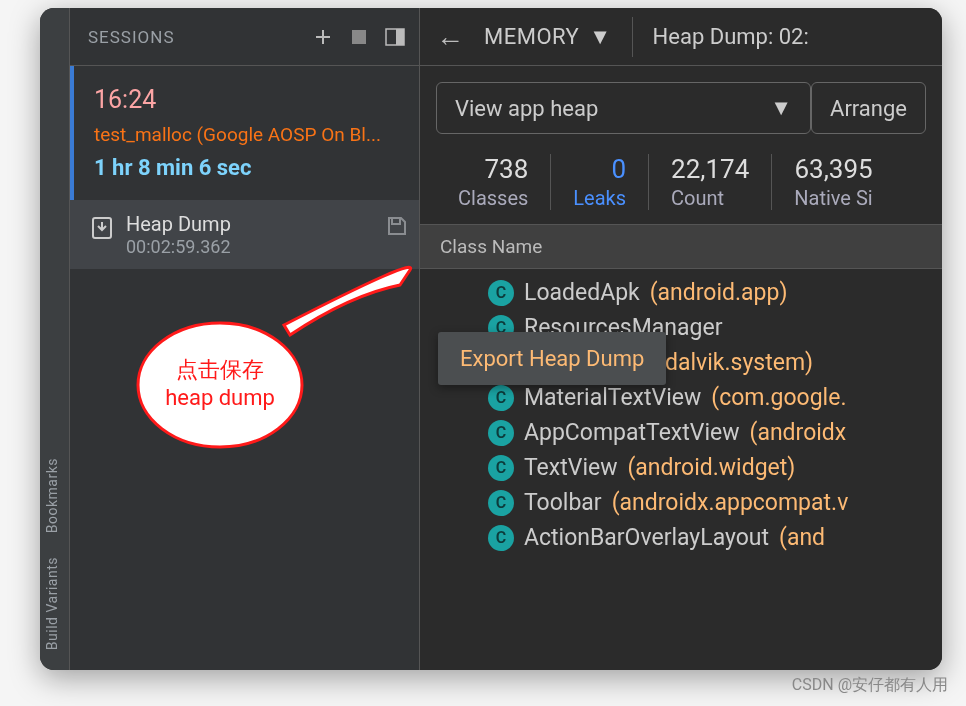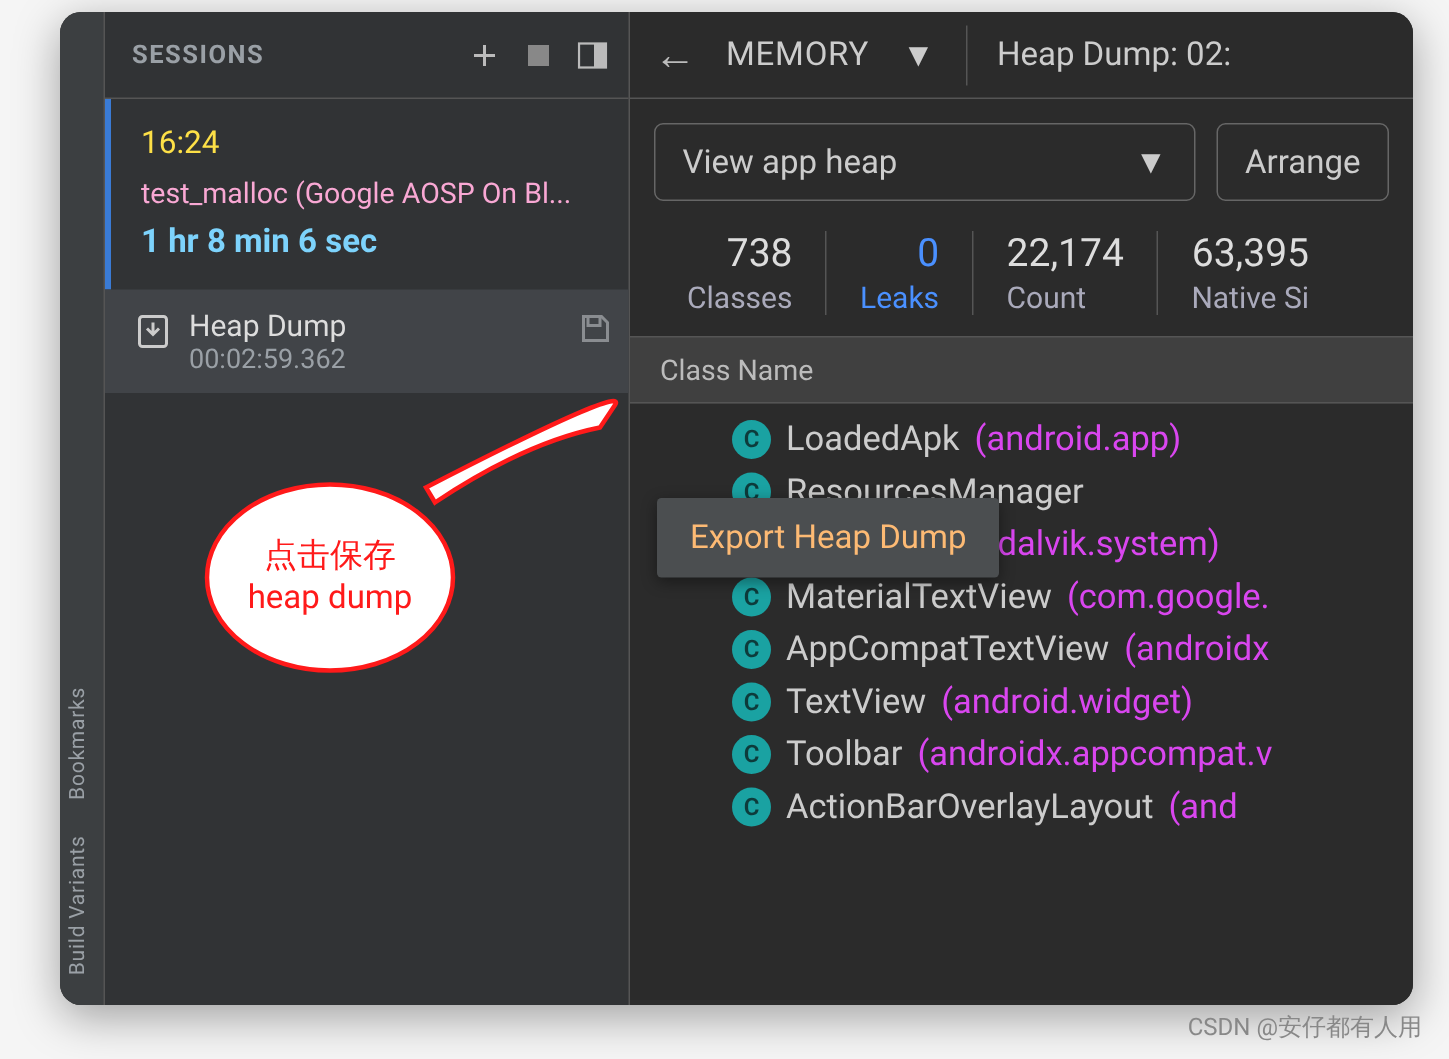--- a/index.html
+++ b/index.html
@@ -22,50 +22,50 @@
     padding: 12px 4px; cursor: pointer;
   }
   
   .sessions-panel {
     width: 350px; background: #313335; display: flex; flex-direction: column;
     border-right: 1px solid #555;
   }
   .sessions-header {
     height: 58px; border-bottom: 1px solid #555;
     display: flex; align-items: center; justify-content: space-between;
-    padding: 0 12px 0 18px; color: #9aa0a6; font-size: 17px; letter-spacing: 1px; font-weight: bold;
+    padding: 0 12px 0 18px; color: #9aa0a6; font-size: 17px; letter-spacing: 1px;
   }
   .sessions-header .tools { display: flex; gap: 12px; align-items: center; }
   .icon-btn { width: 24px; height: 24px; display: flex; align-items: center; justify-content: center; cursor: pointer; color: #bbb; }
   .session-item {
     border-left: 4px solid #3a7bd5; padding: 14px 16px 14px 20px;
     color: #ccc; line-height: 1.6;
   }
-  .session-item .time { font-size: 21px; color: #fde047; }
-  .session-item .app  { font-size: 19px; color: #f9a8d4; white-space: nowrap; overflow: hidden; text-overflow: ellipsis; }
+  .session-item .time { font-size: 25px; color: #fca5a5; }
+  .session-item .app  { font-size: 19px; color: #f97316; white-space: nowrap; overflow: hidden; text-overflow: ellipsis; }
   .session-item .dur  { font-size: 22px; color: #7dd3fc; font-weight: bold; }
   .capture-item {
     background: #414448; padding: 12px 16px 12px 20px; color: #ddd;
     display: flex; align-items: flex-start; gap: 12px; position: relative;
   }
   .capture-item .download-icon { width: 24px; height: 24px; flex: 0 0 24px; margin-top: 4px; color: #ccc; }
   .capture-item .title { font-size: 20px; }
   .capture-item .sub   { font-size: 18px; color: #9aa0a6; }
   .save-btn { position: absolute; right: 8px; top: 14px; width: 26px; height: 26px; color: #8a8d91; cursor: pointer; }
   
   .main-panel { flex: 1; background: #2b2b2b; display: flex; flex-direction: column; overflow: hidden; }
   .top-row {
     height: 58px; border-bottom: 1px solid #555;
     display: flex; align-items: center; gap: 20px; padding: 0 16px; color: #ccc;
   }
   .back-arrow { font-size: 28px; color: #bbb; cursor: pointer; }
-  .mem-dd { font-size: 22px; letter-spacing: 0.5px; display: flex; align-items: center; gap: 22px; cursor: pointer; }
+  .mem-dd { font-size: 22px; letter-spacing: 0.5px; display: flex; align-items: center; gap: 10px; cursor: pointer; }
   .divider-v { width: 1px; height: 40px; background: #555; }
   .breadcrumb { font-size: 22px; }
-  .filter-row { display: flex; gap: 14px; padding: 16px 16px 0 16px; }
+  .filter-row { display: flex; padding: 16px 16px 0 16px; }
   .select-box {
     flex: 1; height: 52px; border: 1px solid #666; border-radius: 6px;
     display: flex; align-items: center; justify-content: space-between;
     padding: 0 18px; color: #ccc; font-size: 22px; background: #2b2b2b; cursor: pointer;
   }
   .select-box.small { flex: 0 0 110px; }
   .stats-row { display: flex; gap: 0; padding: 20px 16px 14px 16px; color: #ddd; }
   .stat { padding: 0 22px; }
   .stat + .stat { border-left: 1px solid #555; }
   .stat .val { font-size: 26px; text-align: right; }
@@ -77,21 +77,21 @@
     padding: 14px 22px; border-radius: 3px; box-shadow: 0 3px 10px rgba(0,0,0,0.4);
     pointer-events: none;
   }
   .tree { padding: 6px 0 0 0; overflow: hidden; }
   .tree-row { display: flex; align-items: center; gap: 10px; padding: 4px 0 4px 68px; color: #ccc; font-size: 23px; white-space: nowrap; }
   .badge {
     display: inline-flex; align-items: center; justify-content: center;
     width: 26px; height: 26px; border-radius: 50%; background: #1aa2a2;
     color: #0d3b3b; font-size: 16px; font-weight: 600; flex: 0 0 26px;
   }
-  .tree-row .pkg { color: #d946ef; }
+  .tree-row .pkg { color: #fdba74; }
   
   .annotation { position: absolute; pointer-events: none; }
   .watermark {
     position: absolute; right: 18px; bottom: 10px; color: #888; font-size: 16px;
   }
 </style>
 </head>
 <body>
 
 <div class="window">

